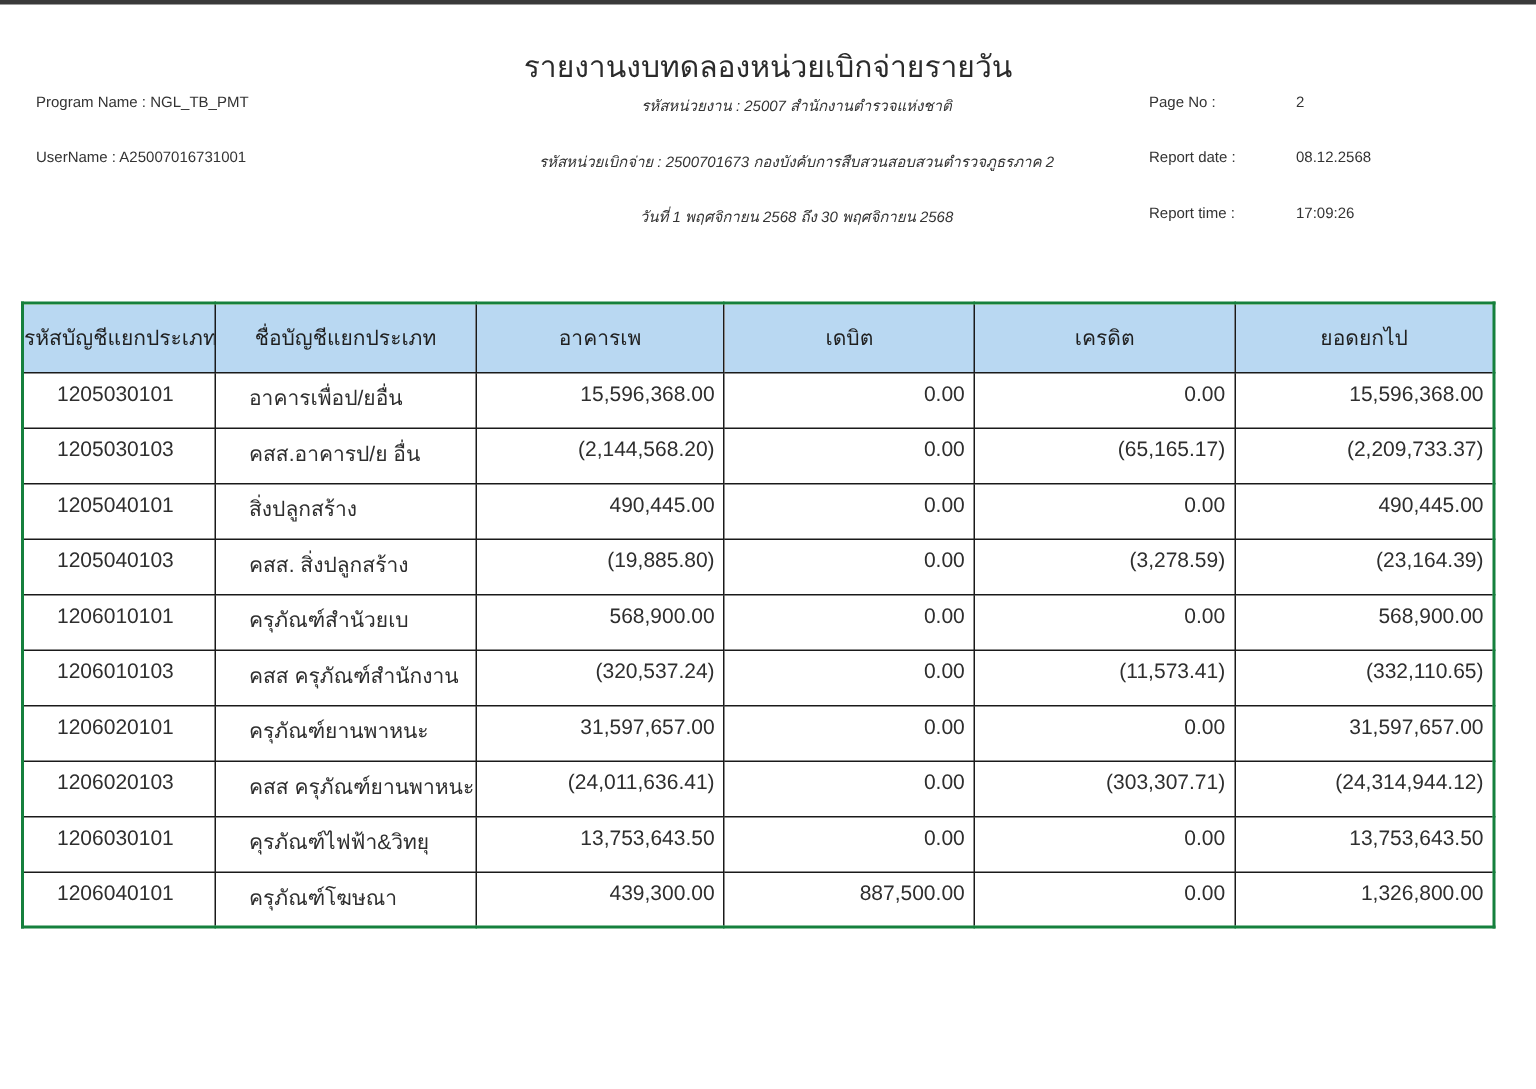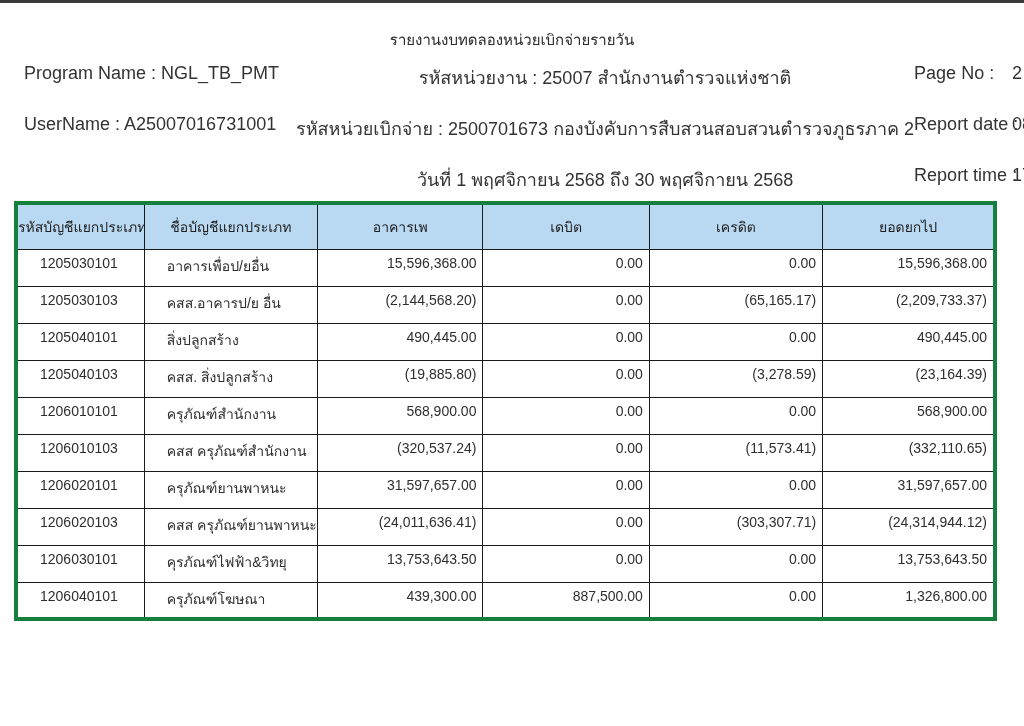--- a/index.html
+++ b/index.html
@@ -22,36 +22,36 @@
     width: 100%;
     height: 3px;
     background: #3a3a3a;
   }
   .report-title {
     position: absolute;
     top: 28px;
     left: 0;
     width: 100%;
     text-align: center;
-    font-size: 15px;
+    font-size: 20px;
     color: #2b2b2b;
   }
   .meta {
     position: absolute;
     top: 63px;
     left: 24px;
     right: 18px;
     display: grid;
     grid-template-columns: 272px 1fr 240px;
     grid-row-gap: 22px;
-    font-size: 18px;
+    font-size: 10px;
     color: #333333;
   }
   .meta-left   { text-align: left; white-space: nowrap; }
-  .meta-center { text-align: center; white-space: nowrap; }
+  .meta-center { text-align: center; white-space: nowrap; font-style: italic; }
   .meta-right  { display: grid; grid-template-columns: 98px 1fr; white-space: nowrap; }
   .meta-right .val { padding-left: 0; }
   .report-table {
     position: absolute;
     top: 201px;
     left: 14px;
     width: 983px;
     border-collapse: collapse;
     table-layout: fixed;
     font-size: 14px;
@@ -71,21 +71,21 @@
   }
   .report-table td {
     height: 37px;
     vertical-align: top;
     padding-top: 5px;
     color: #2e2e2e;
     background: #ffffff;
   }
   .report-table td.txt { text-align: left;  padding-left: 22px;  padding-right: 4px; }
   .report-table td.num { text-align: right; padding-right: 6px; padding-left: 16px; }
-  .report-table { border: 4px solid #15803d; }
+  .report-table { border: 2px solid #15803d; }
 </style>
 </head>
 <body>
 
 <div class="page">
   <div class="top-bar"></div>
 
   <div class="report-title">รายงานงบทดลองหน่วยเบิกจ่ายรายวัน</div>
 
   <div class="meta">
@@ -159,21 +159,21 @@
         <tr>
           <td class="txt">1205040103</td>
           <td class="txt">คสส. สิ่งปลูกสร้าง</td>
           <td class="num">(19,885.80)</td>
           <td class="num">0.00</td>
           <td class="num">(3,278.59)</td>
           <td class="num">(23,164.39)</td>
         </tr>
         <tr>
           <td class="txt">1206010101</td>
-          <td class="txt">ครุภัณฑ์สำนักงาน</td>
+          <td class="txt">ครุภัณฑ์สำนัวยเบ</td>
           <td class="num">568,900.00</td>
           <td class="num">0.00</td>
           <td class="num">0.00</td>
           <td class="num">568,900.00</td>
         </tr>
         <tr>
           <td class="txt">1206010103</td>
           <td class="txt">คสส ครุภัณฑ์สำนักงาน</td>
           <td class="num">(320,537.24)</td>
           <td class="num">0.00</td>

